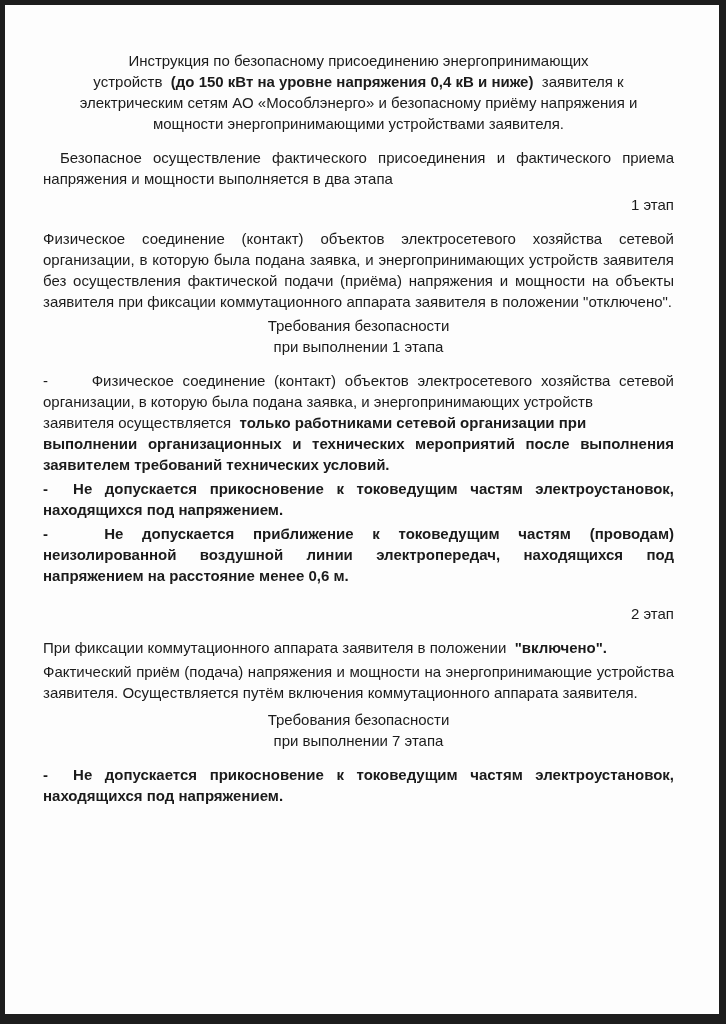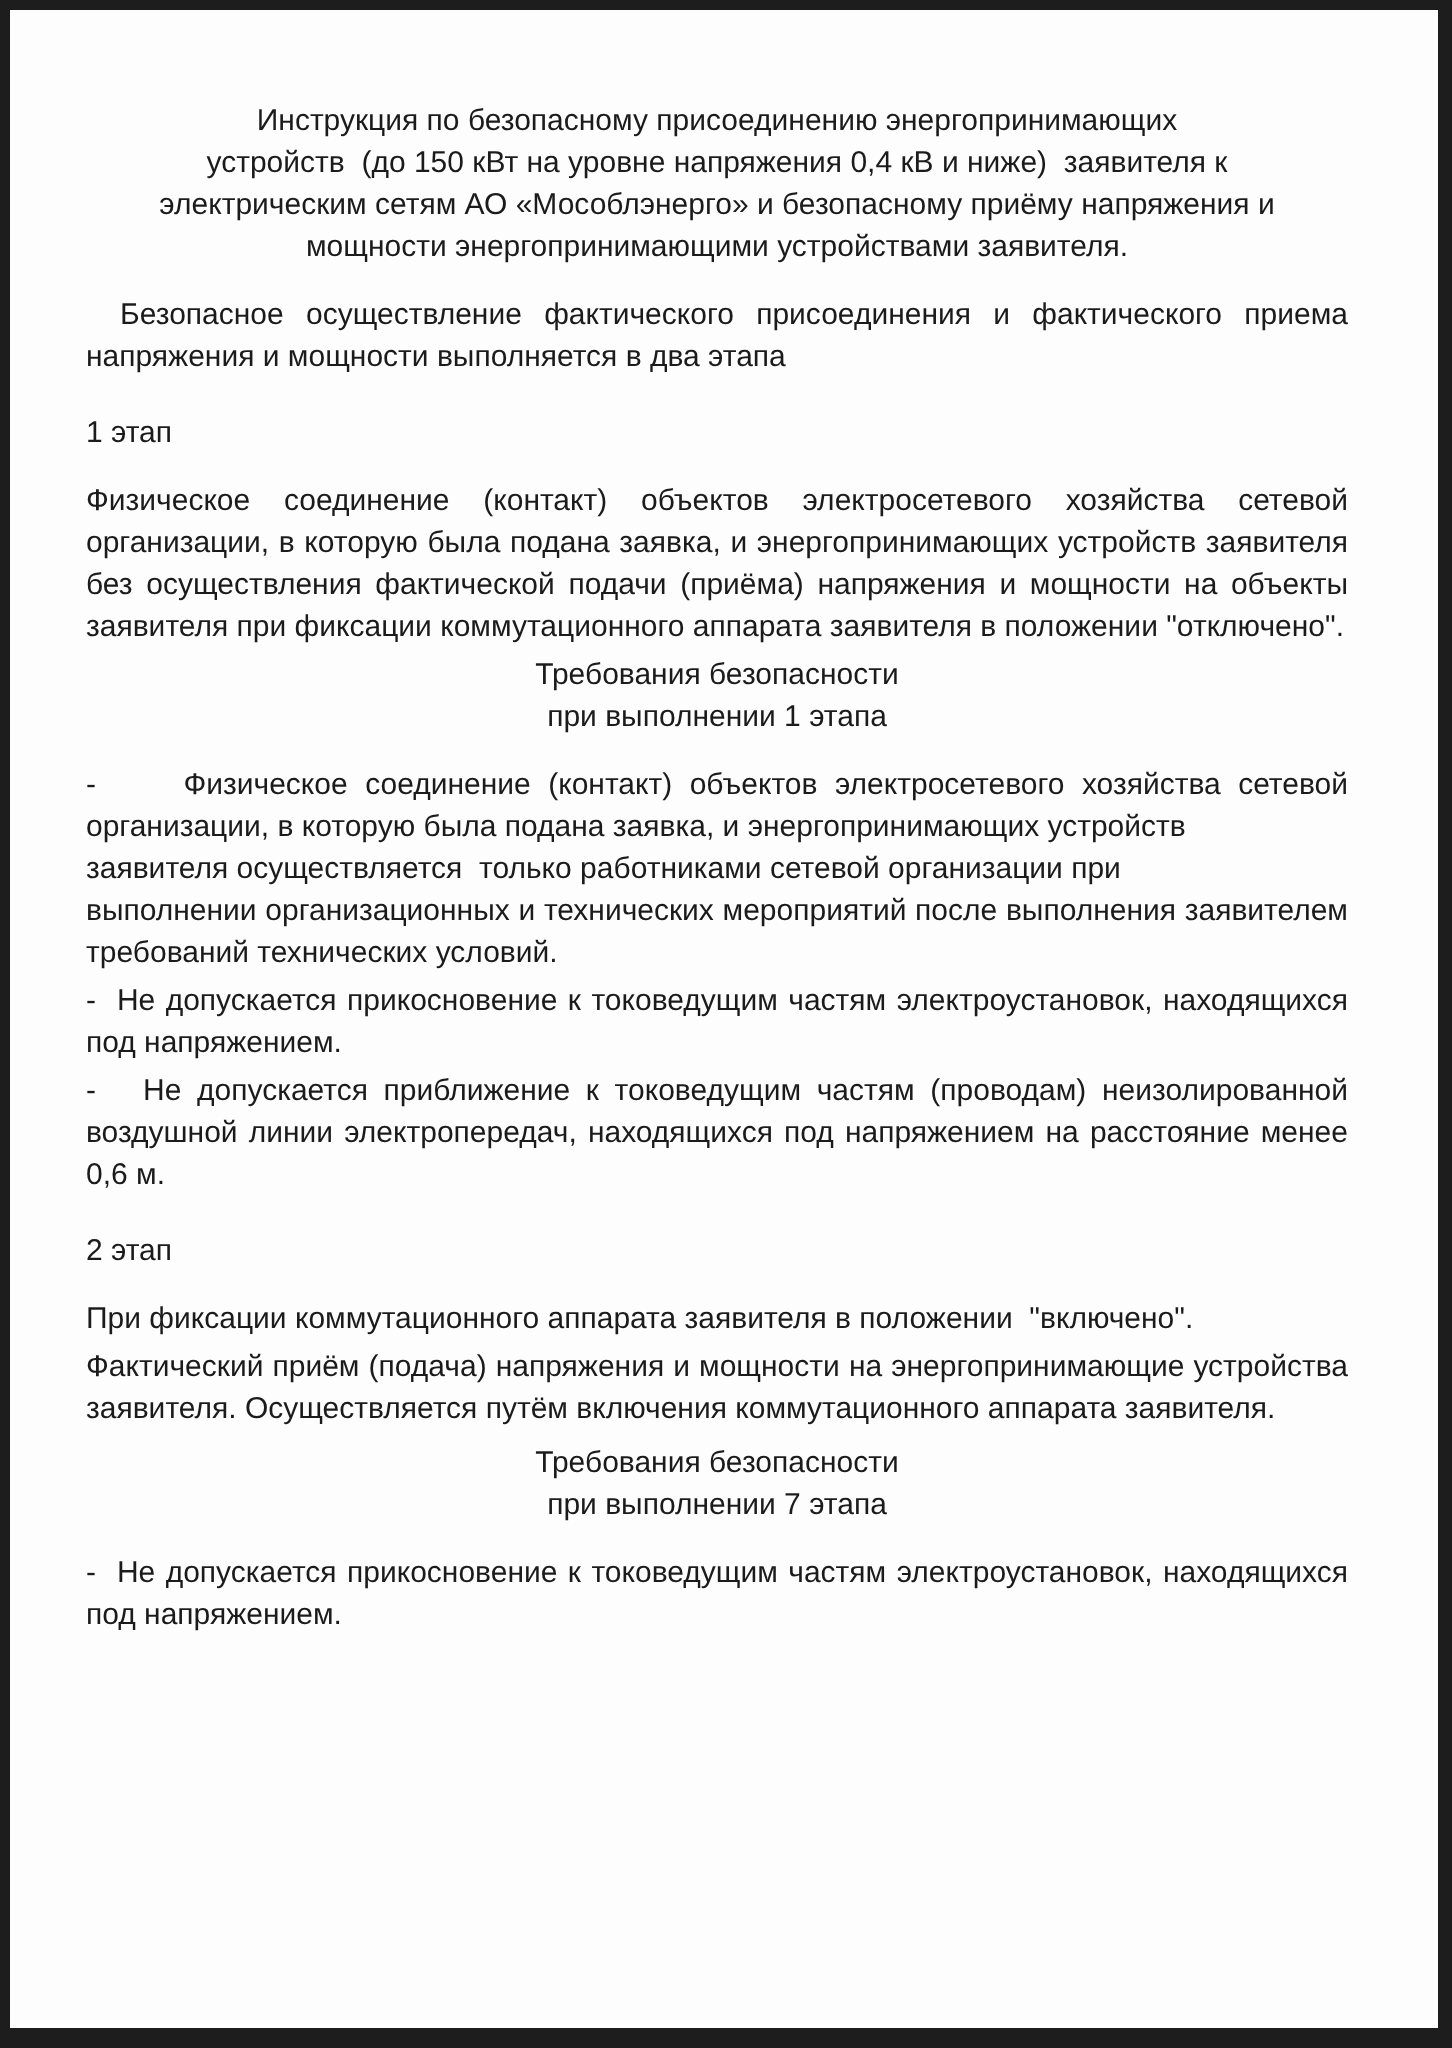--- a/index.html
+++ b/index.html
@@ -35,38 +35,39 @@
     text-align: center;
     white-space: pre-wrap;
   }
   .para {
     margin: 0 0 3px 0;
     text-align: justify;
     white-space: pre-wrap;
   }
   .intro {
     text-indent: 17px;
-    margin-bottom: 17px;
+    margin-bottom: 5px;
   }
   .stage-label {
     margin: 0 0 13px 0;
     white-space: pre-wrap;
+    text-align: right;
   }
   .stage-label.second {
     margin-top: 17px;
   }
   .heading {
     margin: 3px 0 13px 0;
     text-align: center;
   }
   .heading.second {
     margin-top: 6px;
   }
   .bold, b {
-    font-weight: normal;
+    font-weight: bold;
   }
   .no-gap {
     margin-bottom: 0;
   }
 </style>
 </head>
 <body>
 
 <div class="scan-frame">
   <div class="page">

